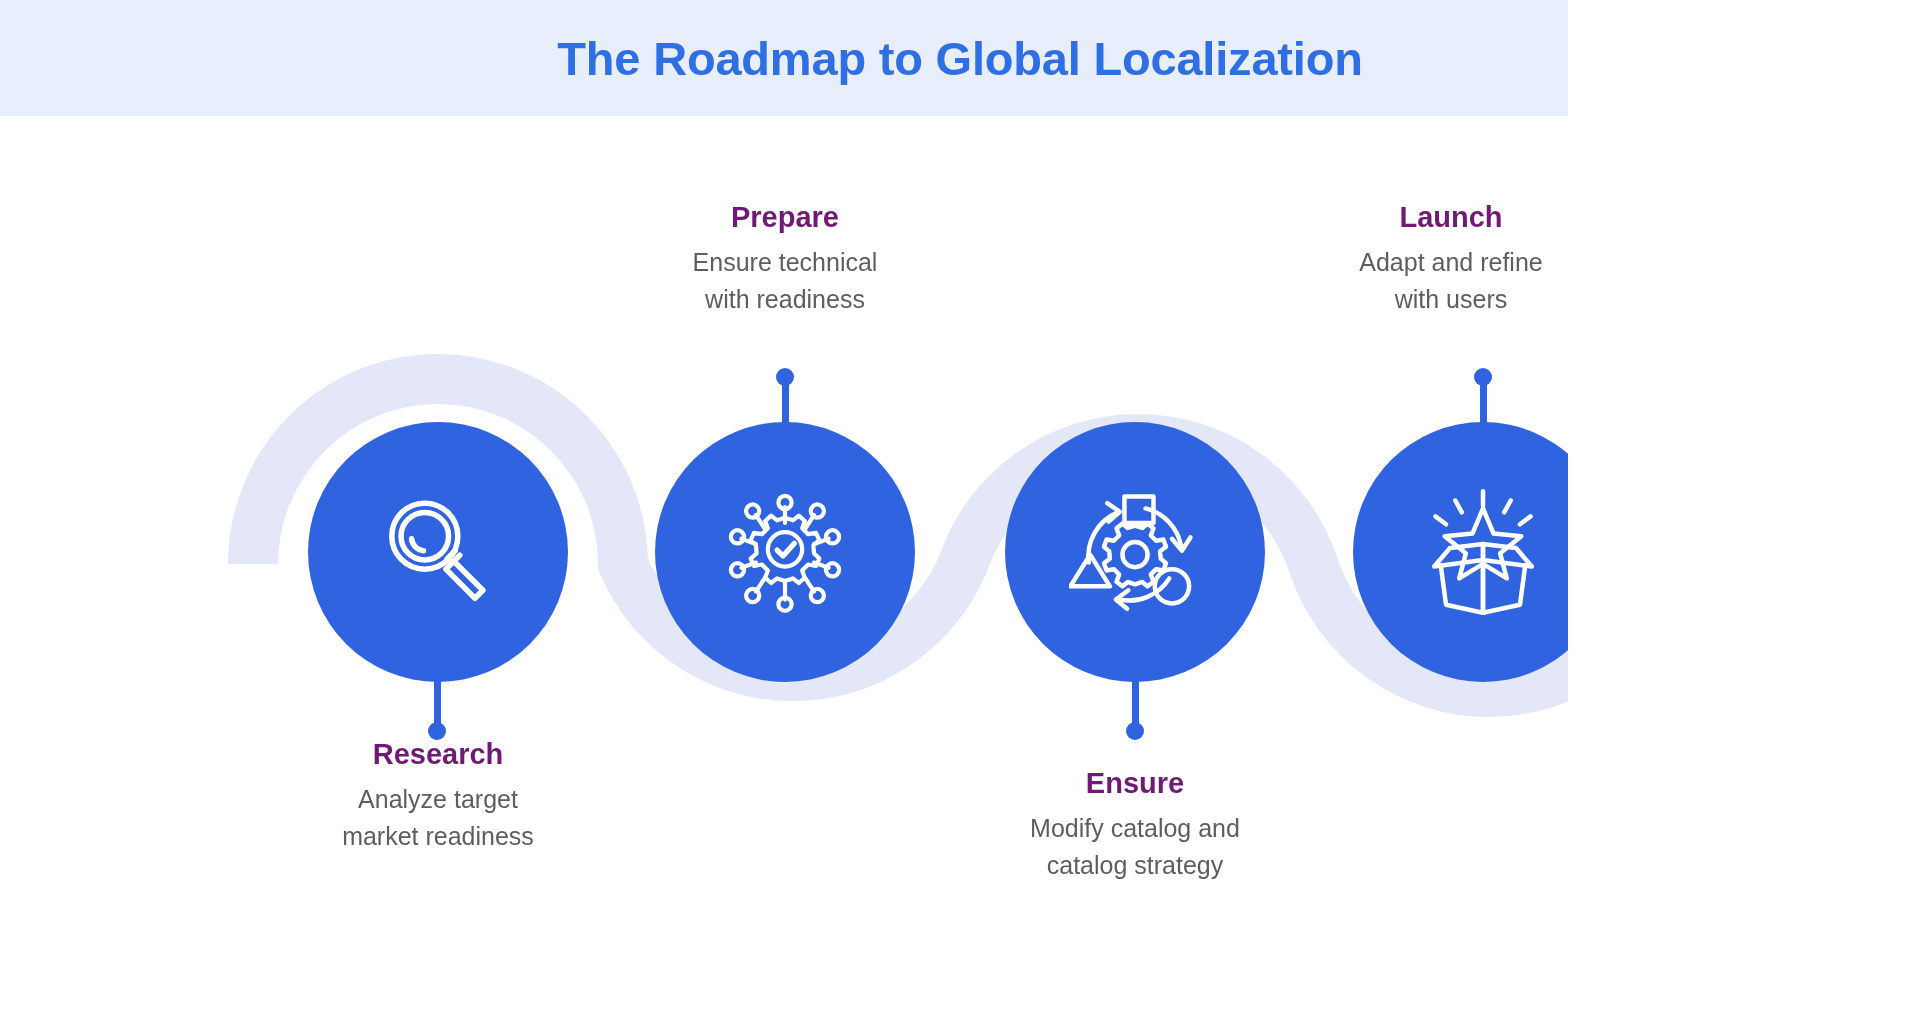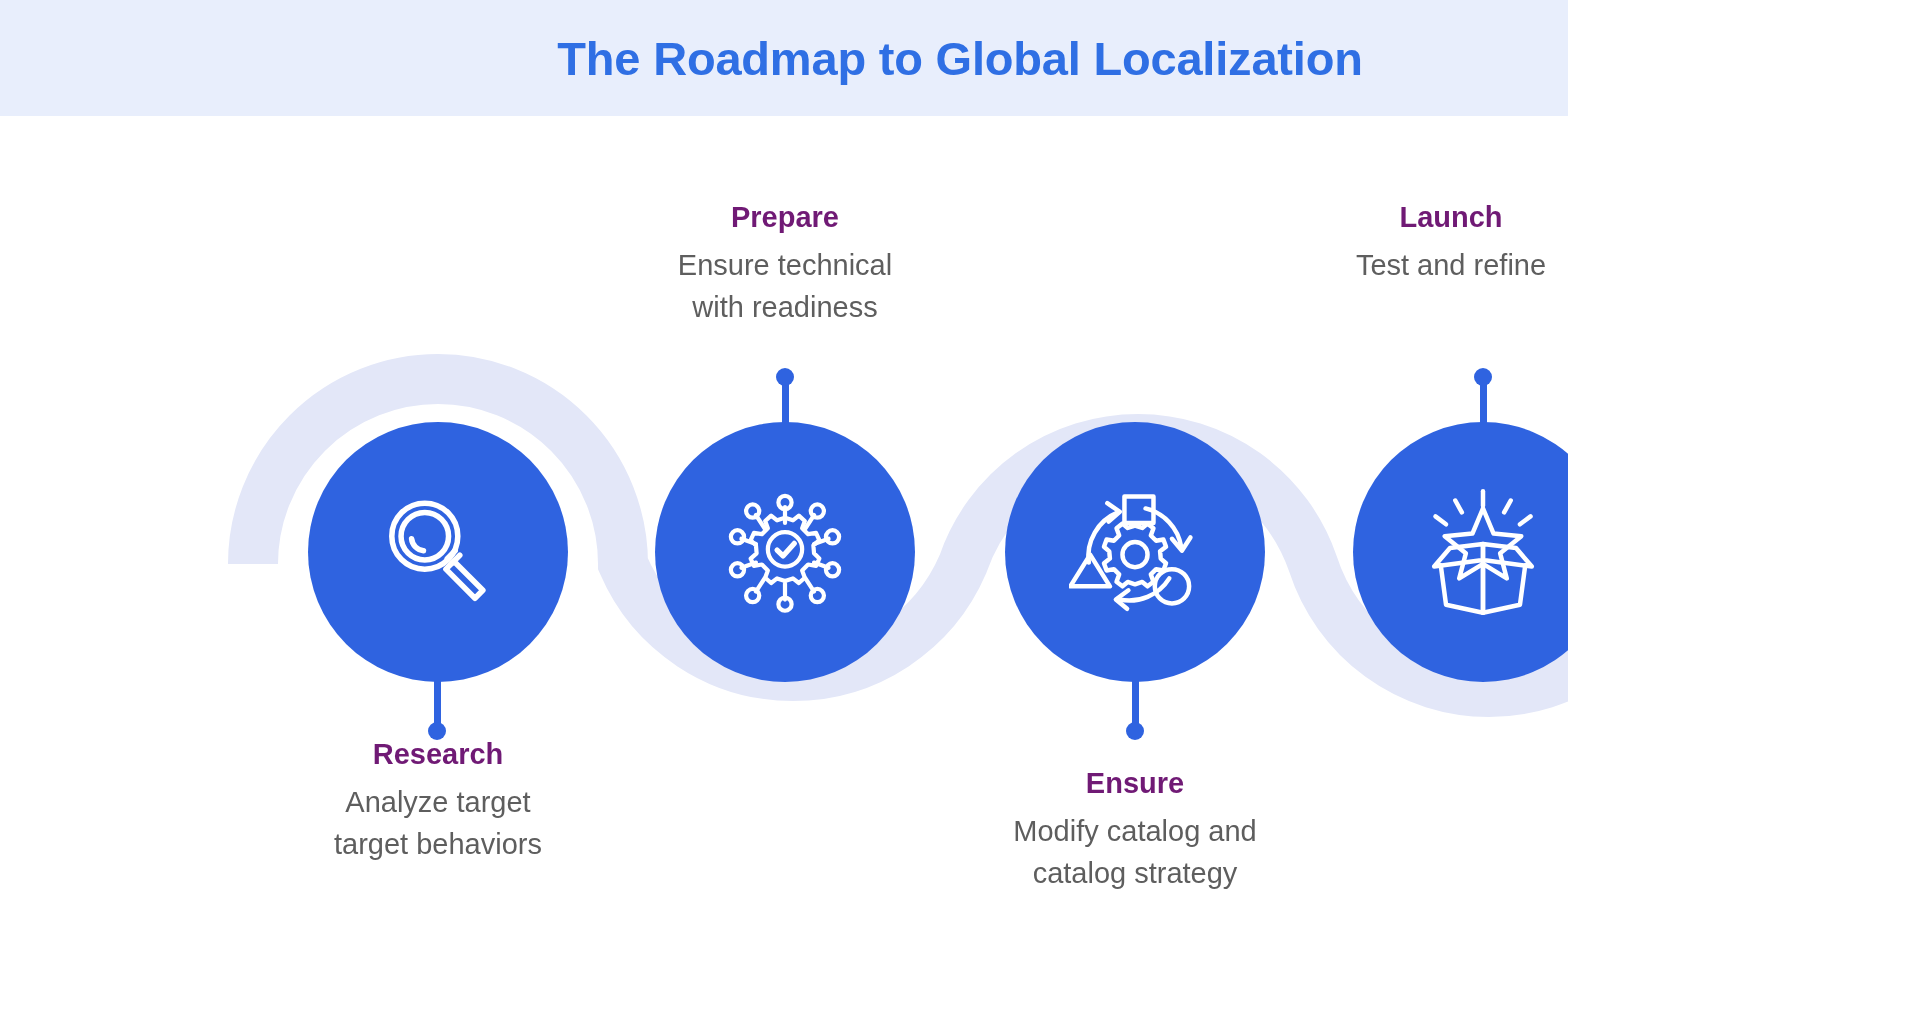--- a/index.html
+++ b/index.html
@@ -53,21 +53,21 @@
   }
   .label-title{
     color:#701a75;
     font-size:29px;
     font-weight:bold;
     line-height:1.05;
     margin:0 0 12px 0;
   }
   .label-desc{
     color:#5e5e5e;
-    font-size:29px;
+    font-size:25px;
     font-weight:normal;
     line-height:1.45;
     margin:0;
   }
 </style>
 </head>
 <body>
 
 <div id="canvas">
 
@@ -93,21 +93,21 @@
           <path d="M 60.5 58.5 L 66.5 52.5"></path>
           <path d="M 62 57 L 84 79 L 78 85 L 56 63 Z"></path>
         </g>
       </svg>
     </div>
     <div class="stem" style="left:434px;top:672px;height:56px;"></div>
     <div class="stem-dot" style="left:428px;top:722px;"></div>
     <div class="label-block" style="left:228px;top:739px;">
       <div class="label-title">Research</div>
       <div class="label-desc">Analyze target</div>
-      <div class="label-desc">target behaviors</div>
+      <div class="label-desc">market readiness</div>
     </div>
   </div>
 
   <div class="node">
     <div class="node-circle" style="left:655px;top:422px;">
       <svg class="node-icon" viewBox="0 0 100 100">
         <g fill="none" stroke="#ffffff" stroke-width="3.2" stroke-linecap="round" stroke-linejoin="round">
 
           <path d="M50 28 L50 16"></path>
           <path d="M65.5 32 L72 22"></path>
@@ -217,17 +217,18 @@
           <path d="M 18 60 L 22 90 L 50 96 L 50 56"></path>
           <path d="M 82 60 L 78 90 L 50 96"></path>
           <path d="M 50 56 L 50 96"></path>
         </g>
       </svg>
     </div>
     <div class="stem" style="left:1480px;top:376px;height:52px;"></div>
     <div class="stem-dot" style="left:1474px;top:368px;"></div>
     <div class="label-block" style="left:1241px;top:202px;">
       <div class="label-title">Launch</div>
-      <div class="label-desc">Test and refine</div>
+      <div class="label-desc">Adapt and refine</div>
+      <div class="label-desc">with users</div>
     </div>
   </div>
 
 </div>
 
 </body></html>

